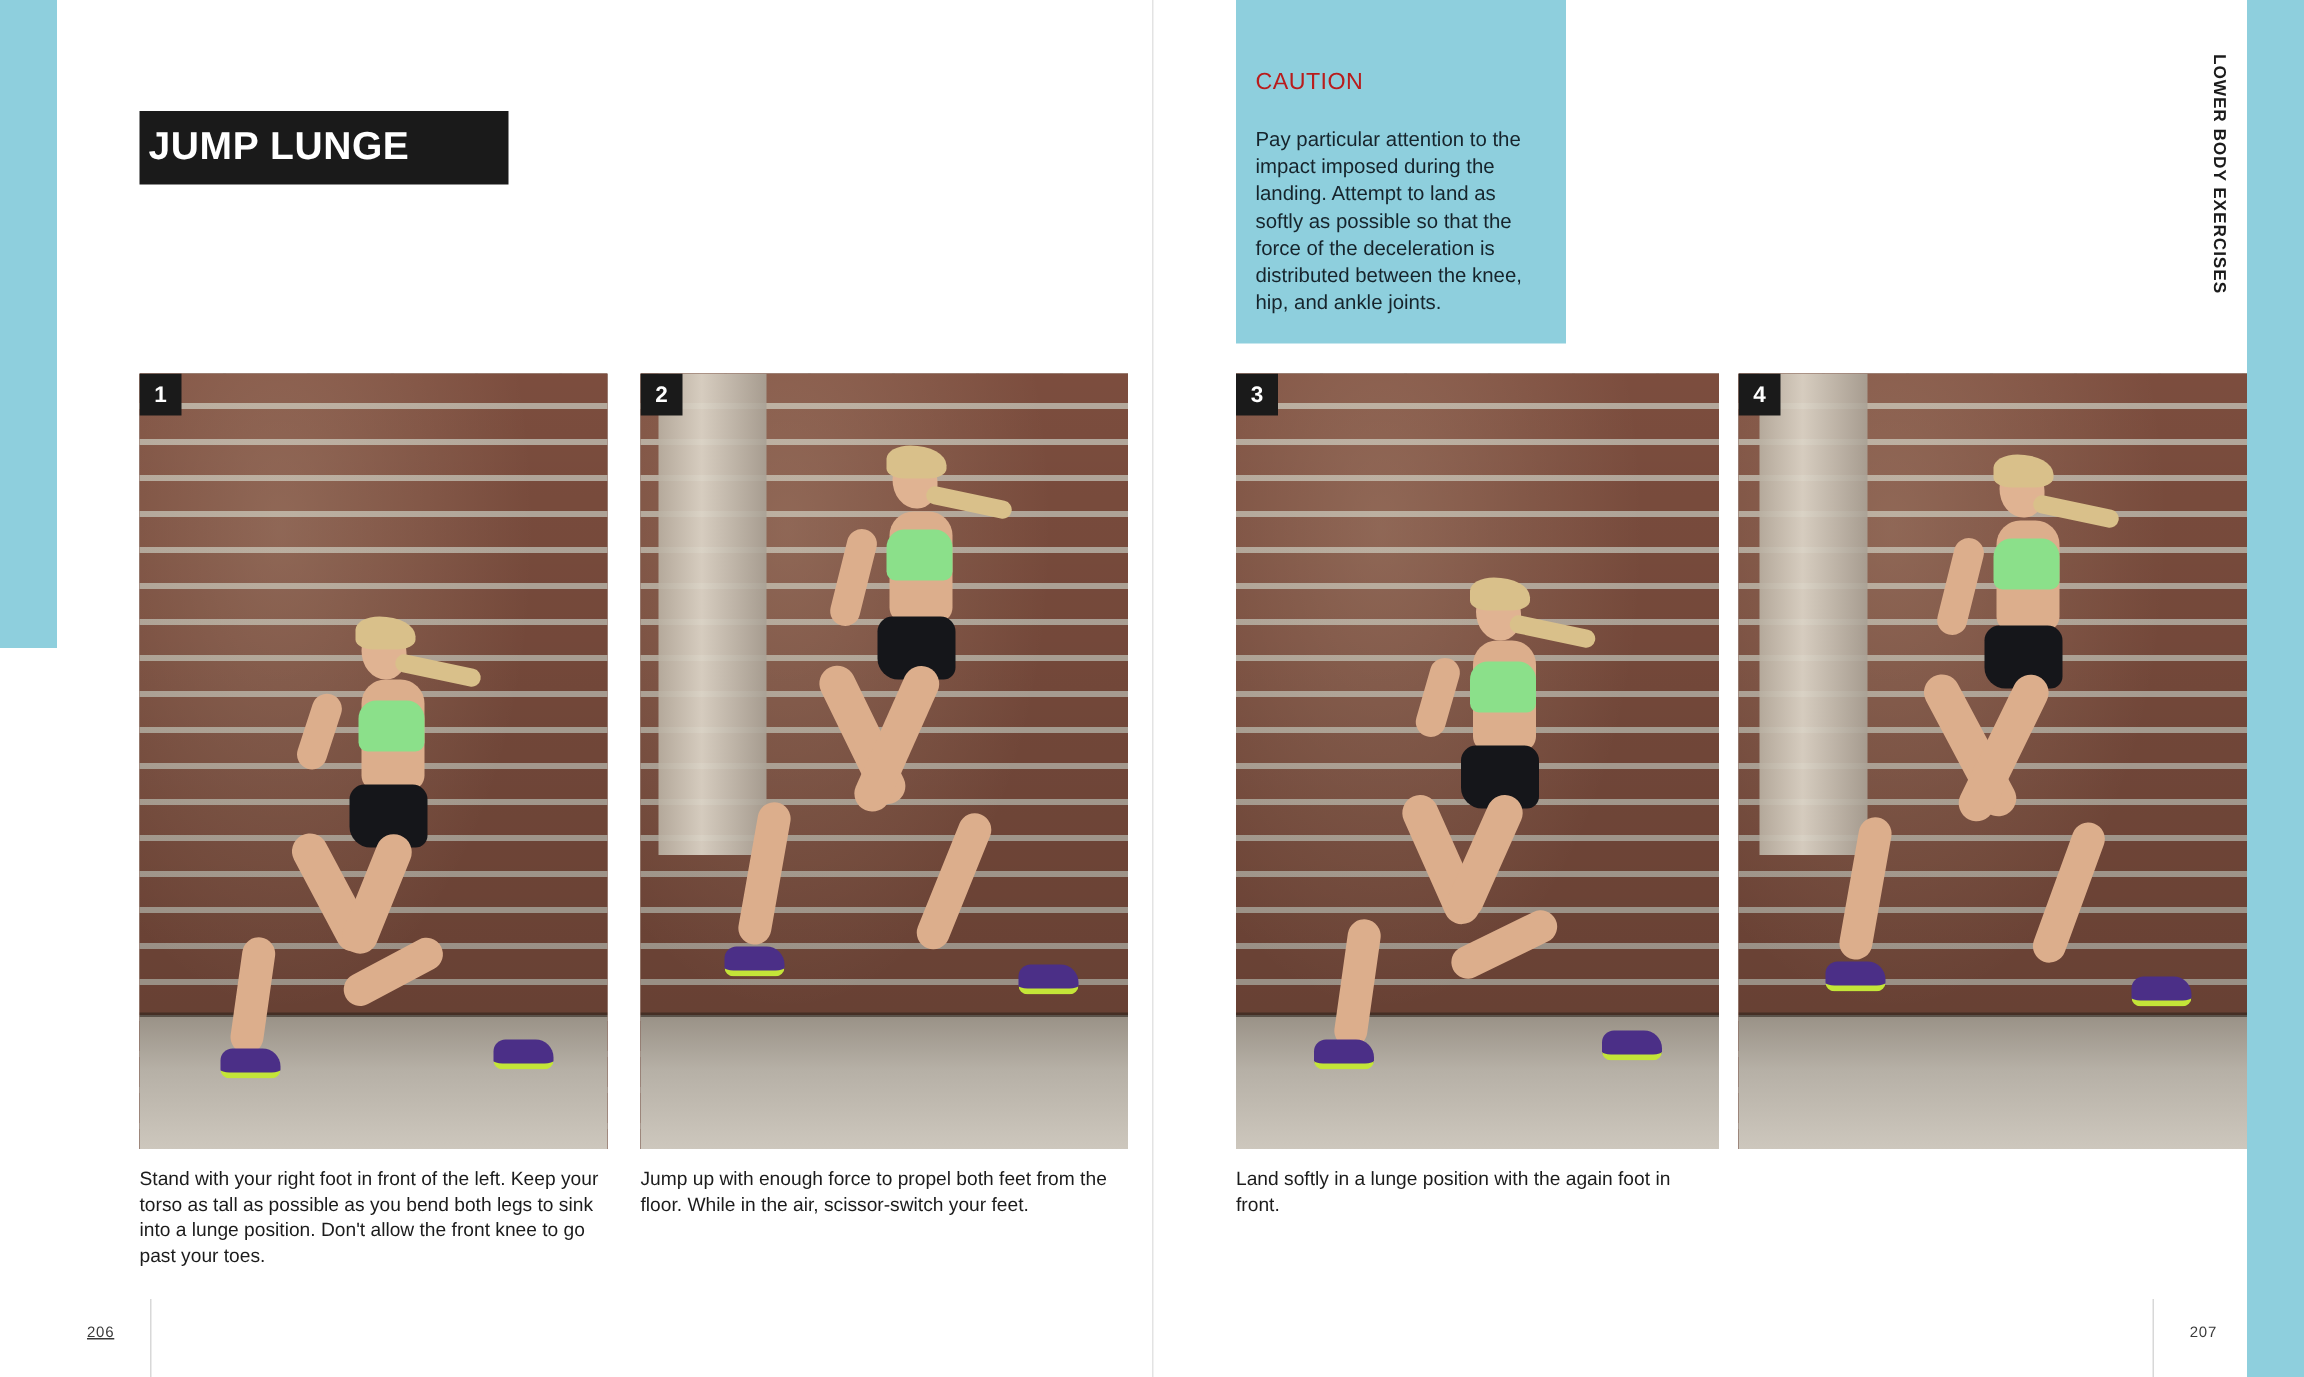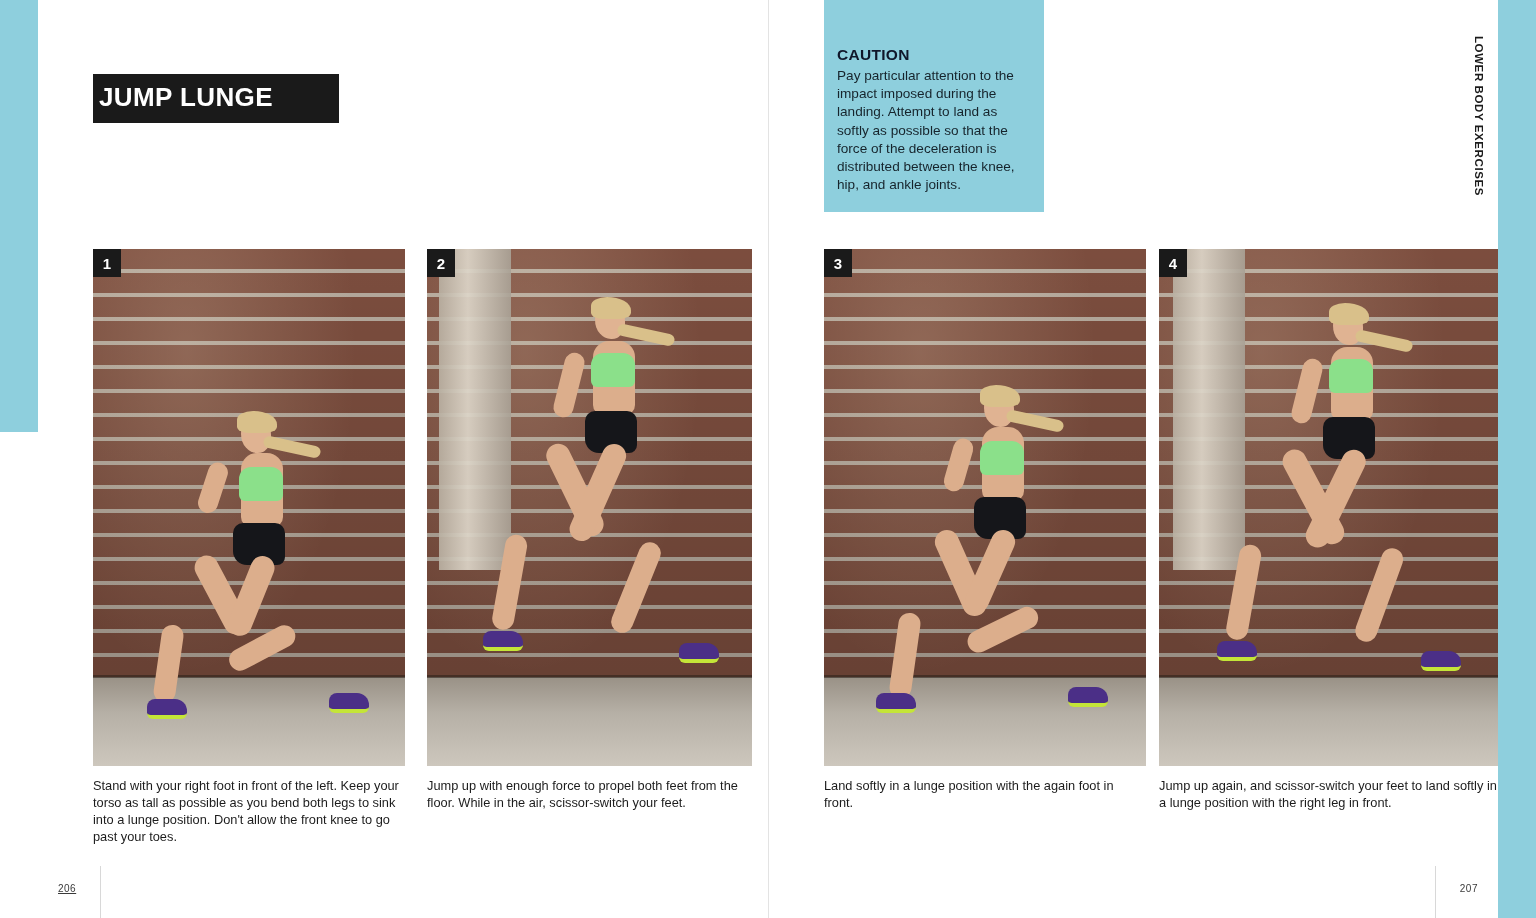--- a/index.html
+++ b/index.html
@@ -114,24 +114,24 @@
     position: absolute;
     left: 824px;
     top: 0;
     width: 220px;
     background: #8ecfdd;
     padding: 46px 16px 18px 13px;
     box-sizing: border-box;
   }
   .caution-title {
     font-size: 15.5px;
-    font-weight: bold;
-    color: #0f172a;
+    font-weight: normal;
+    color: #b91c1c;
     letter-spacing: 0.3px;
-    margin-bottom: 3px;
+    margin-bottom: 20px;
     text-transform: uppercase;
   }
   .caution-body {
     font-size: 13.6px;
     line-height: 1.34;
     color: #16242c;
   }
 
   
   .photo {
@@ -420,19 +420,18 @@
         <div class="fig-limb" style="left:148px; top:156px; width:24px; height:106px; transform:rotate(26deg);"></div>
         <div class="fig-limb" style="left:186px; top:254px; width:22px; height:98px; transform:rotate(20deg);"></div>
         <div class="fig-shoe lime" style="left:18px; top:346px;"></div>
         <div class="fig-shoe lime" style="left:222px; top:356px;"></div>
       </div>
 
       <div class="photo-num">4</div>
     </div>
 
     <div class="caption" style="left:55px; top:778px; width:322px;">Land softly in a lunge position with the again foot in front.</div>
-    <div class="caption" style="left:390px; top:778px; width:339px;">Jump up again, and scissor-switch your feet to land softly in a lunge position with the right leg in front.</div>
 
     <div class="folio folio-right">207</div>
     <div class="folio-rule-right"></div>
   </div>
 
 </div>
 
 </body></html>

